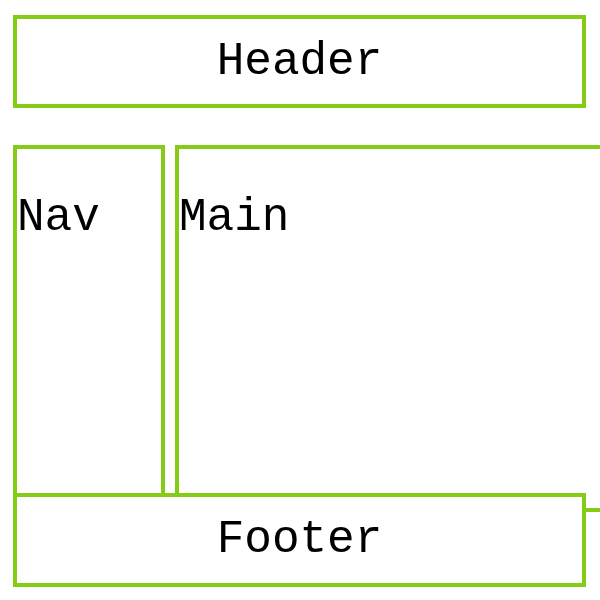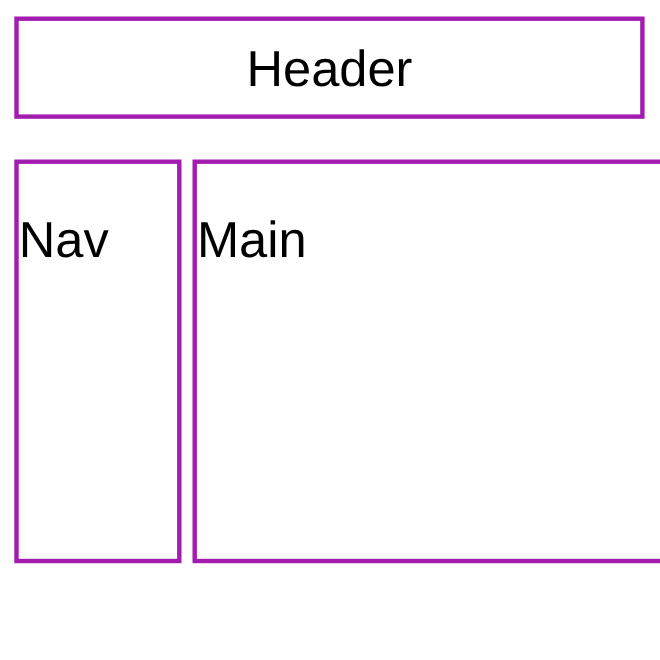--- a/index.html
+++ b/index.html
@@ -11,22 +11,23 @@
     position: relative;
     width: 600px;
     height: 600px;
     background: #ffffff;
     font-family: "Liberation Sans", sans-serif;
     color: #000000;
   }
   .box {
     position: absolute;
     box-sizing: border-box;
-    border: 4px solid #a21caf;
+    border: 4px solid #84cc16;
     background: #ffffff;
+    font-family: Liberation Mono, monospace;
   }
   .label {
     font-size: 46px;
     line-height: 1;
     color: #000000;
     white-space: nowrap;
   }
   
   .box-header, .box-footer {
     display: flex;
@@ -68,14 +69,17 @@
   </div>
 
   <div class="box box-nav">
     <span class="label">Nav</span>
   </div>
 
   <div class="box box-main">
     <span class="label">Main</span>
   </div>
 
+  <div class="box box-footer">
+    <span class="label">Footer</span>
+  </div>
 
 </div>
 
 </body></html>

